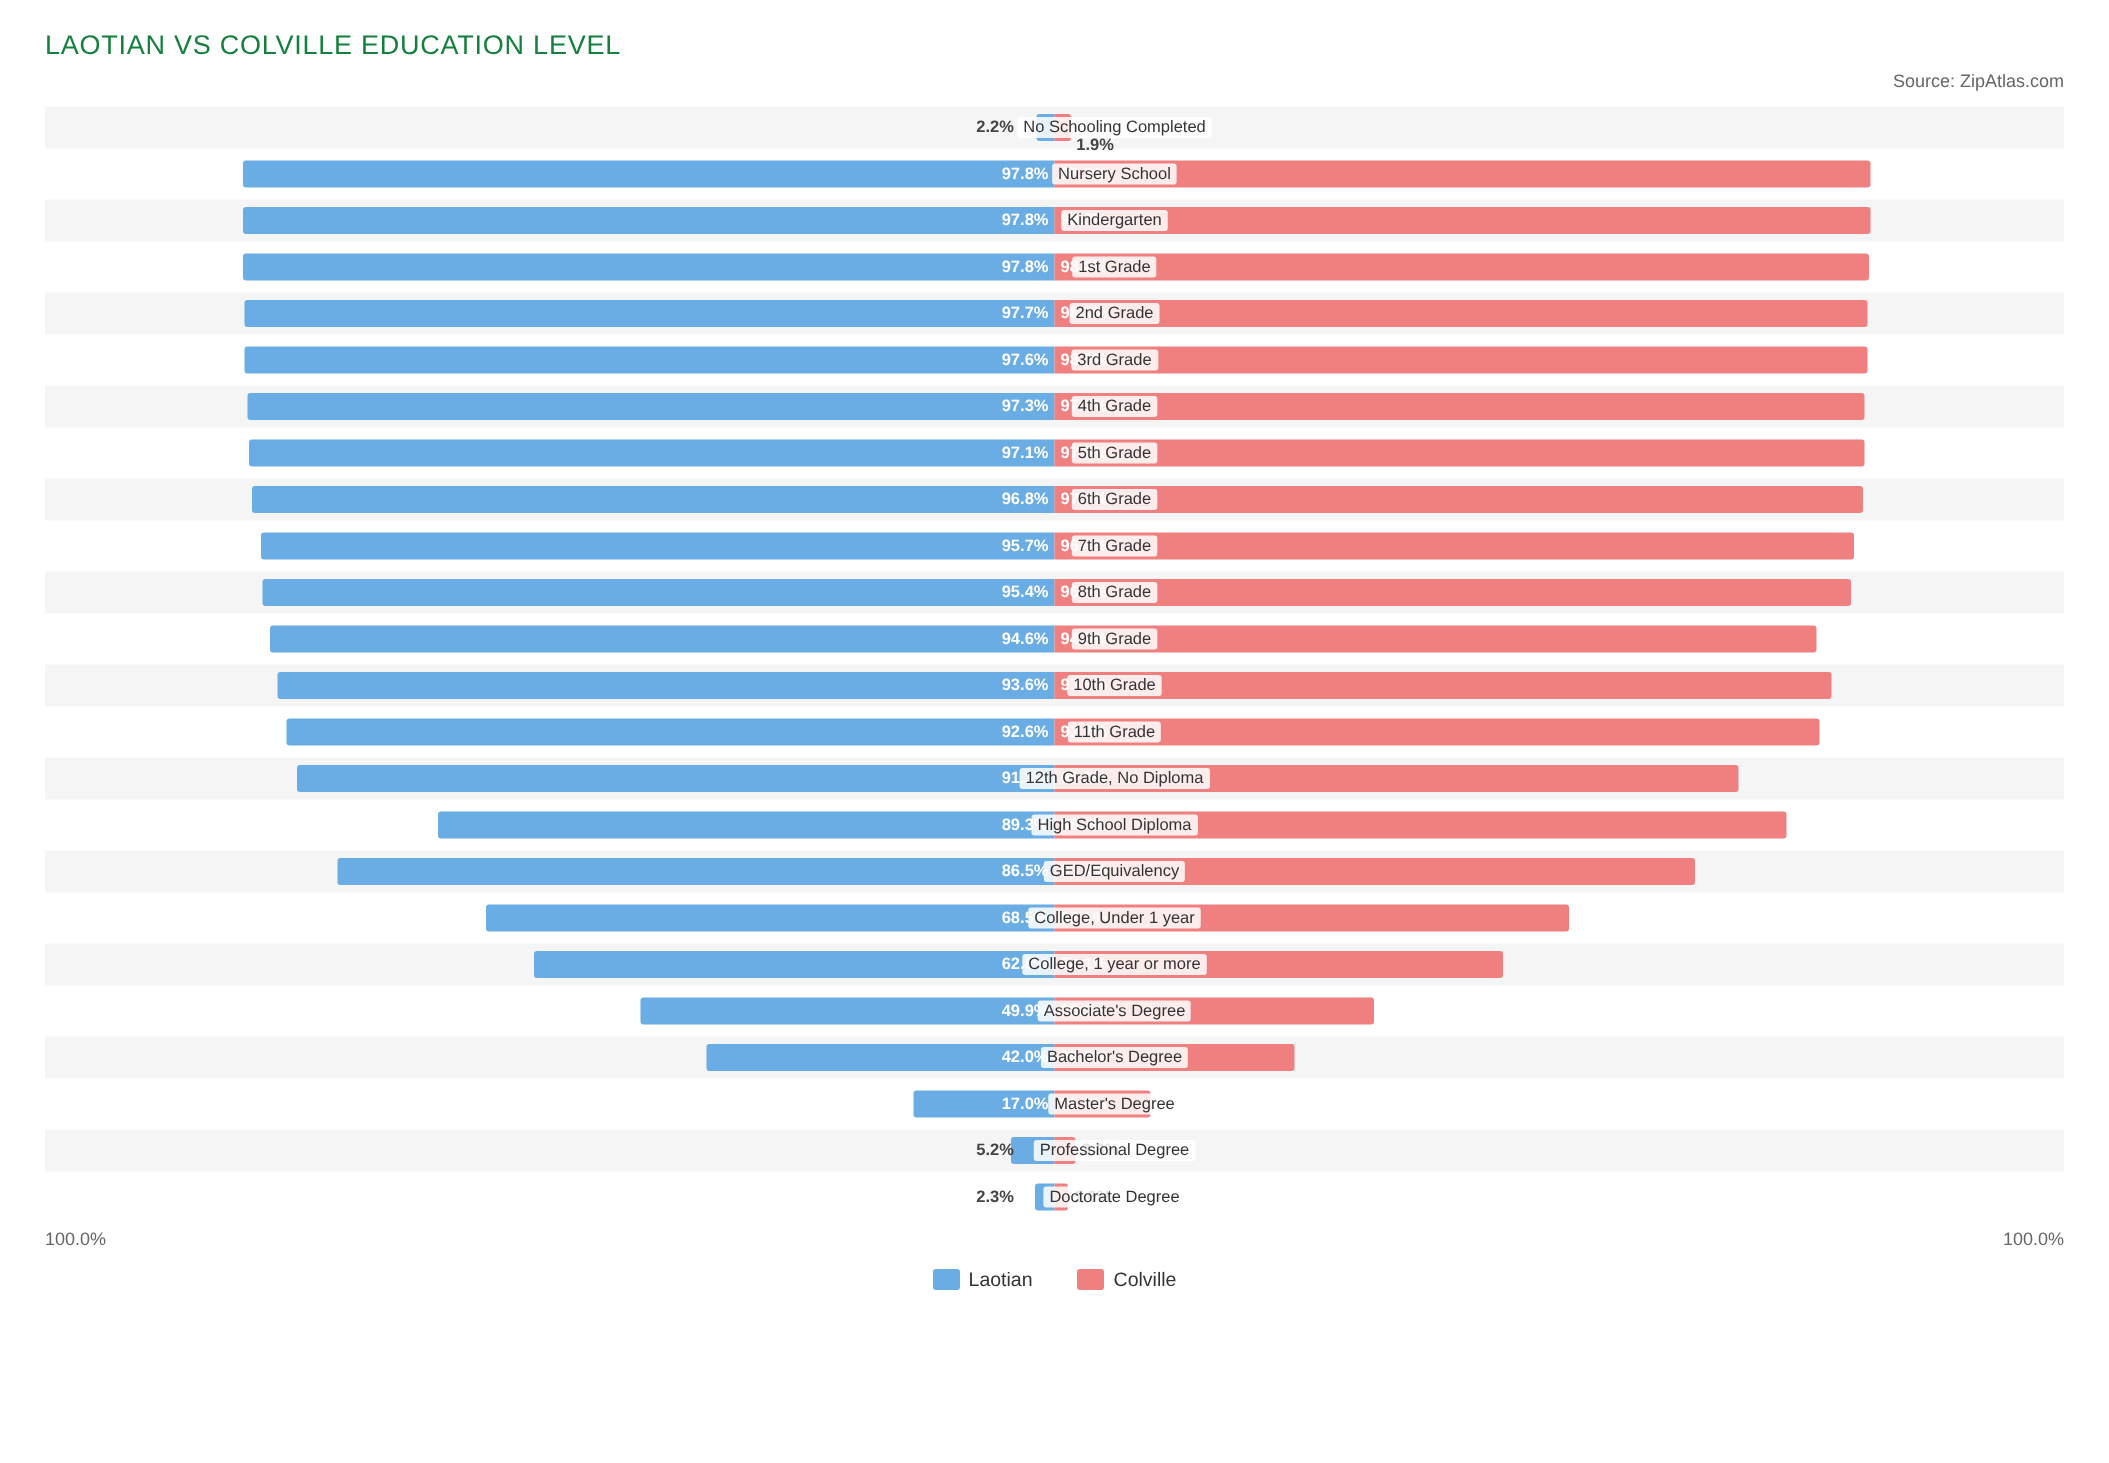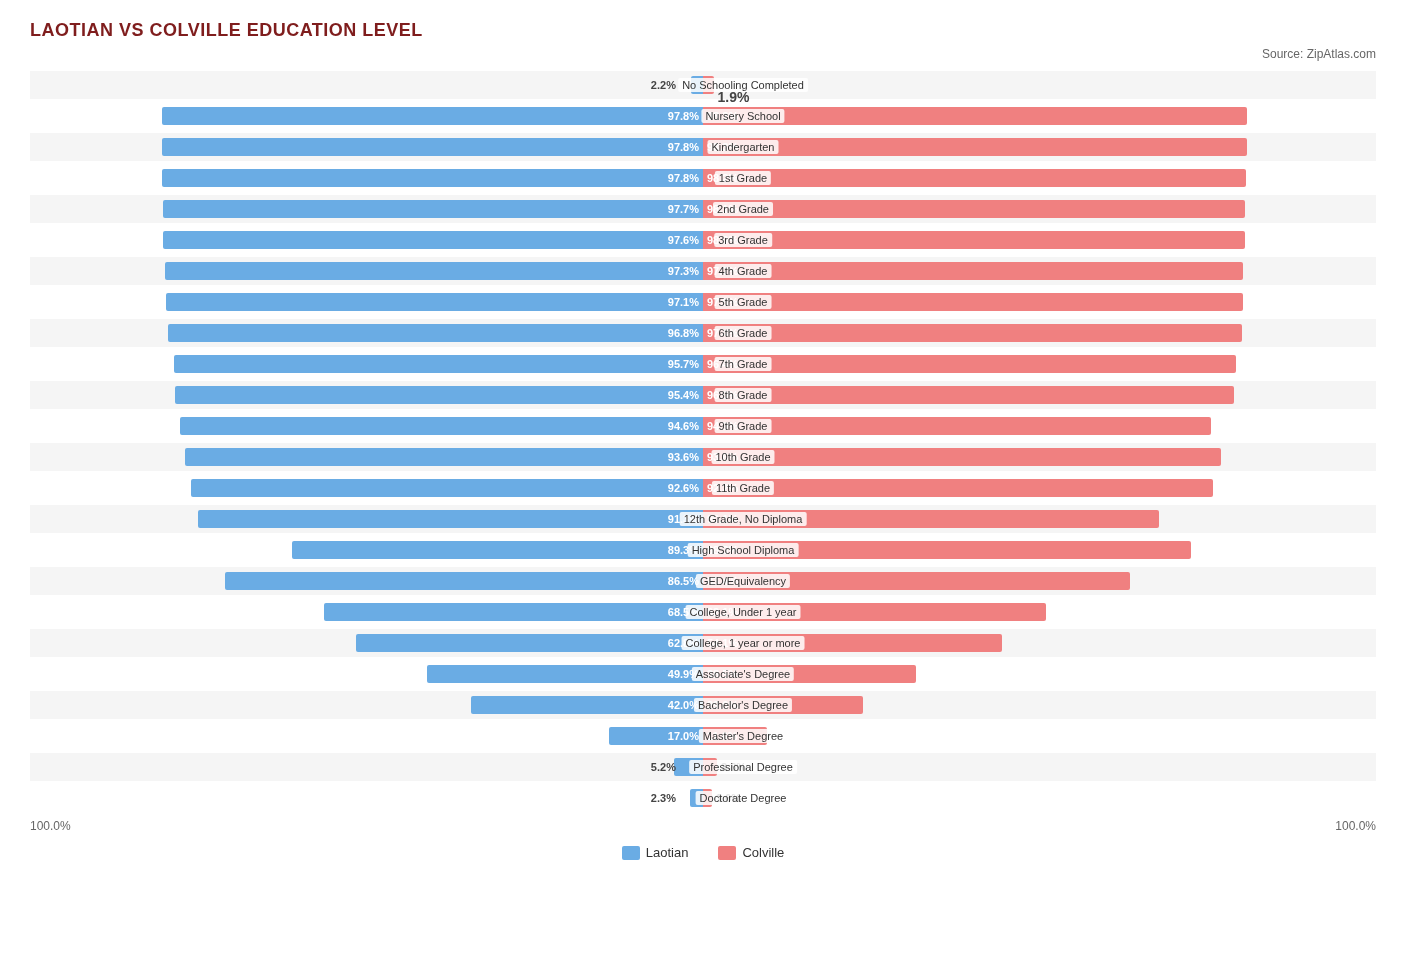--- a/index.html
+++ b/index.html
@@ -5,22 +5,22 @@
     * { box-sizing: border-box; margin: 0; padding: 0; }
     body {
       background: #fff;
       font-family: Arial, sans-serif;
       width: 1406px;
       min-height: 975px;
       padding: 20px 30px;
     }
     .chart-title {
       font-size: 18px;
-      font-weight: bold;
-      color: #7f1d1d;
+      font-weight: normal;
+      color: #15803d;
       margin-bottom: 6px;
       text-transform: uppercase;
       letter-spacing: 0.5px;
     }
     .source {
       text-align: right;
       font-size: 12px;
       color: #666;
       margin-bottom: 10px;
     }
@@ -126,21 +126,21 @@
 <div class="source">Source: ZipAtlas.com</div>
 
 <div class="chart-area" id="chart-area">
 
 <div class="row row-bg-even">
       <div class="bar-container">
         <div class="bar-left" style="width: 12.166px;">
           <span class="value-left-out" style="right: 0px; transform: translateX(calc(-100% - 2px)); color: rgb(68, 68, 68); font-weight: bold; font-size: 11px; position: absolute; white-space: nowrap;">2.2%</span>
         </div>
         <div class="bar-right" style="width: 10.507px;">
-          <span style="position: absolute; left: 100%; padding-left: 4px; font-size: 14px; font-weight: bold; color: rgb(68, 68, 68); white-space: nowrap; margin-top: 24px;">1.9%</span>
+          <span style="position: absolute; left: 100%; padding-left: 4px; font-size: 11px; font-weight: bold; color: rgb(68, 68, 68); white-space: nowrap; margin-top: 24px;">1.9%</span>
         </div>
         <div class="label-center">No Schooling Completed</div>
       </div>
     </div>
     <div class="row row-bg-odd">
       <div class="bar-container">
         <div class="bar-left" style="width: 540.834px;">
           <span style="position: absolute; right: 4px; font-size: 11px; font-weight: bold; color: rgb(255, 255, 255); white-space: nowrap;">97.8%</span>
         </div>
         <div class="bar-right" style="width: 543.599px;">

